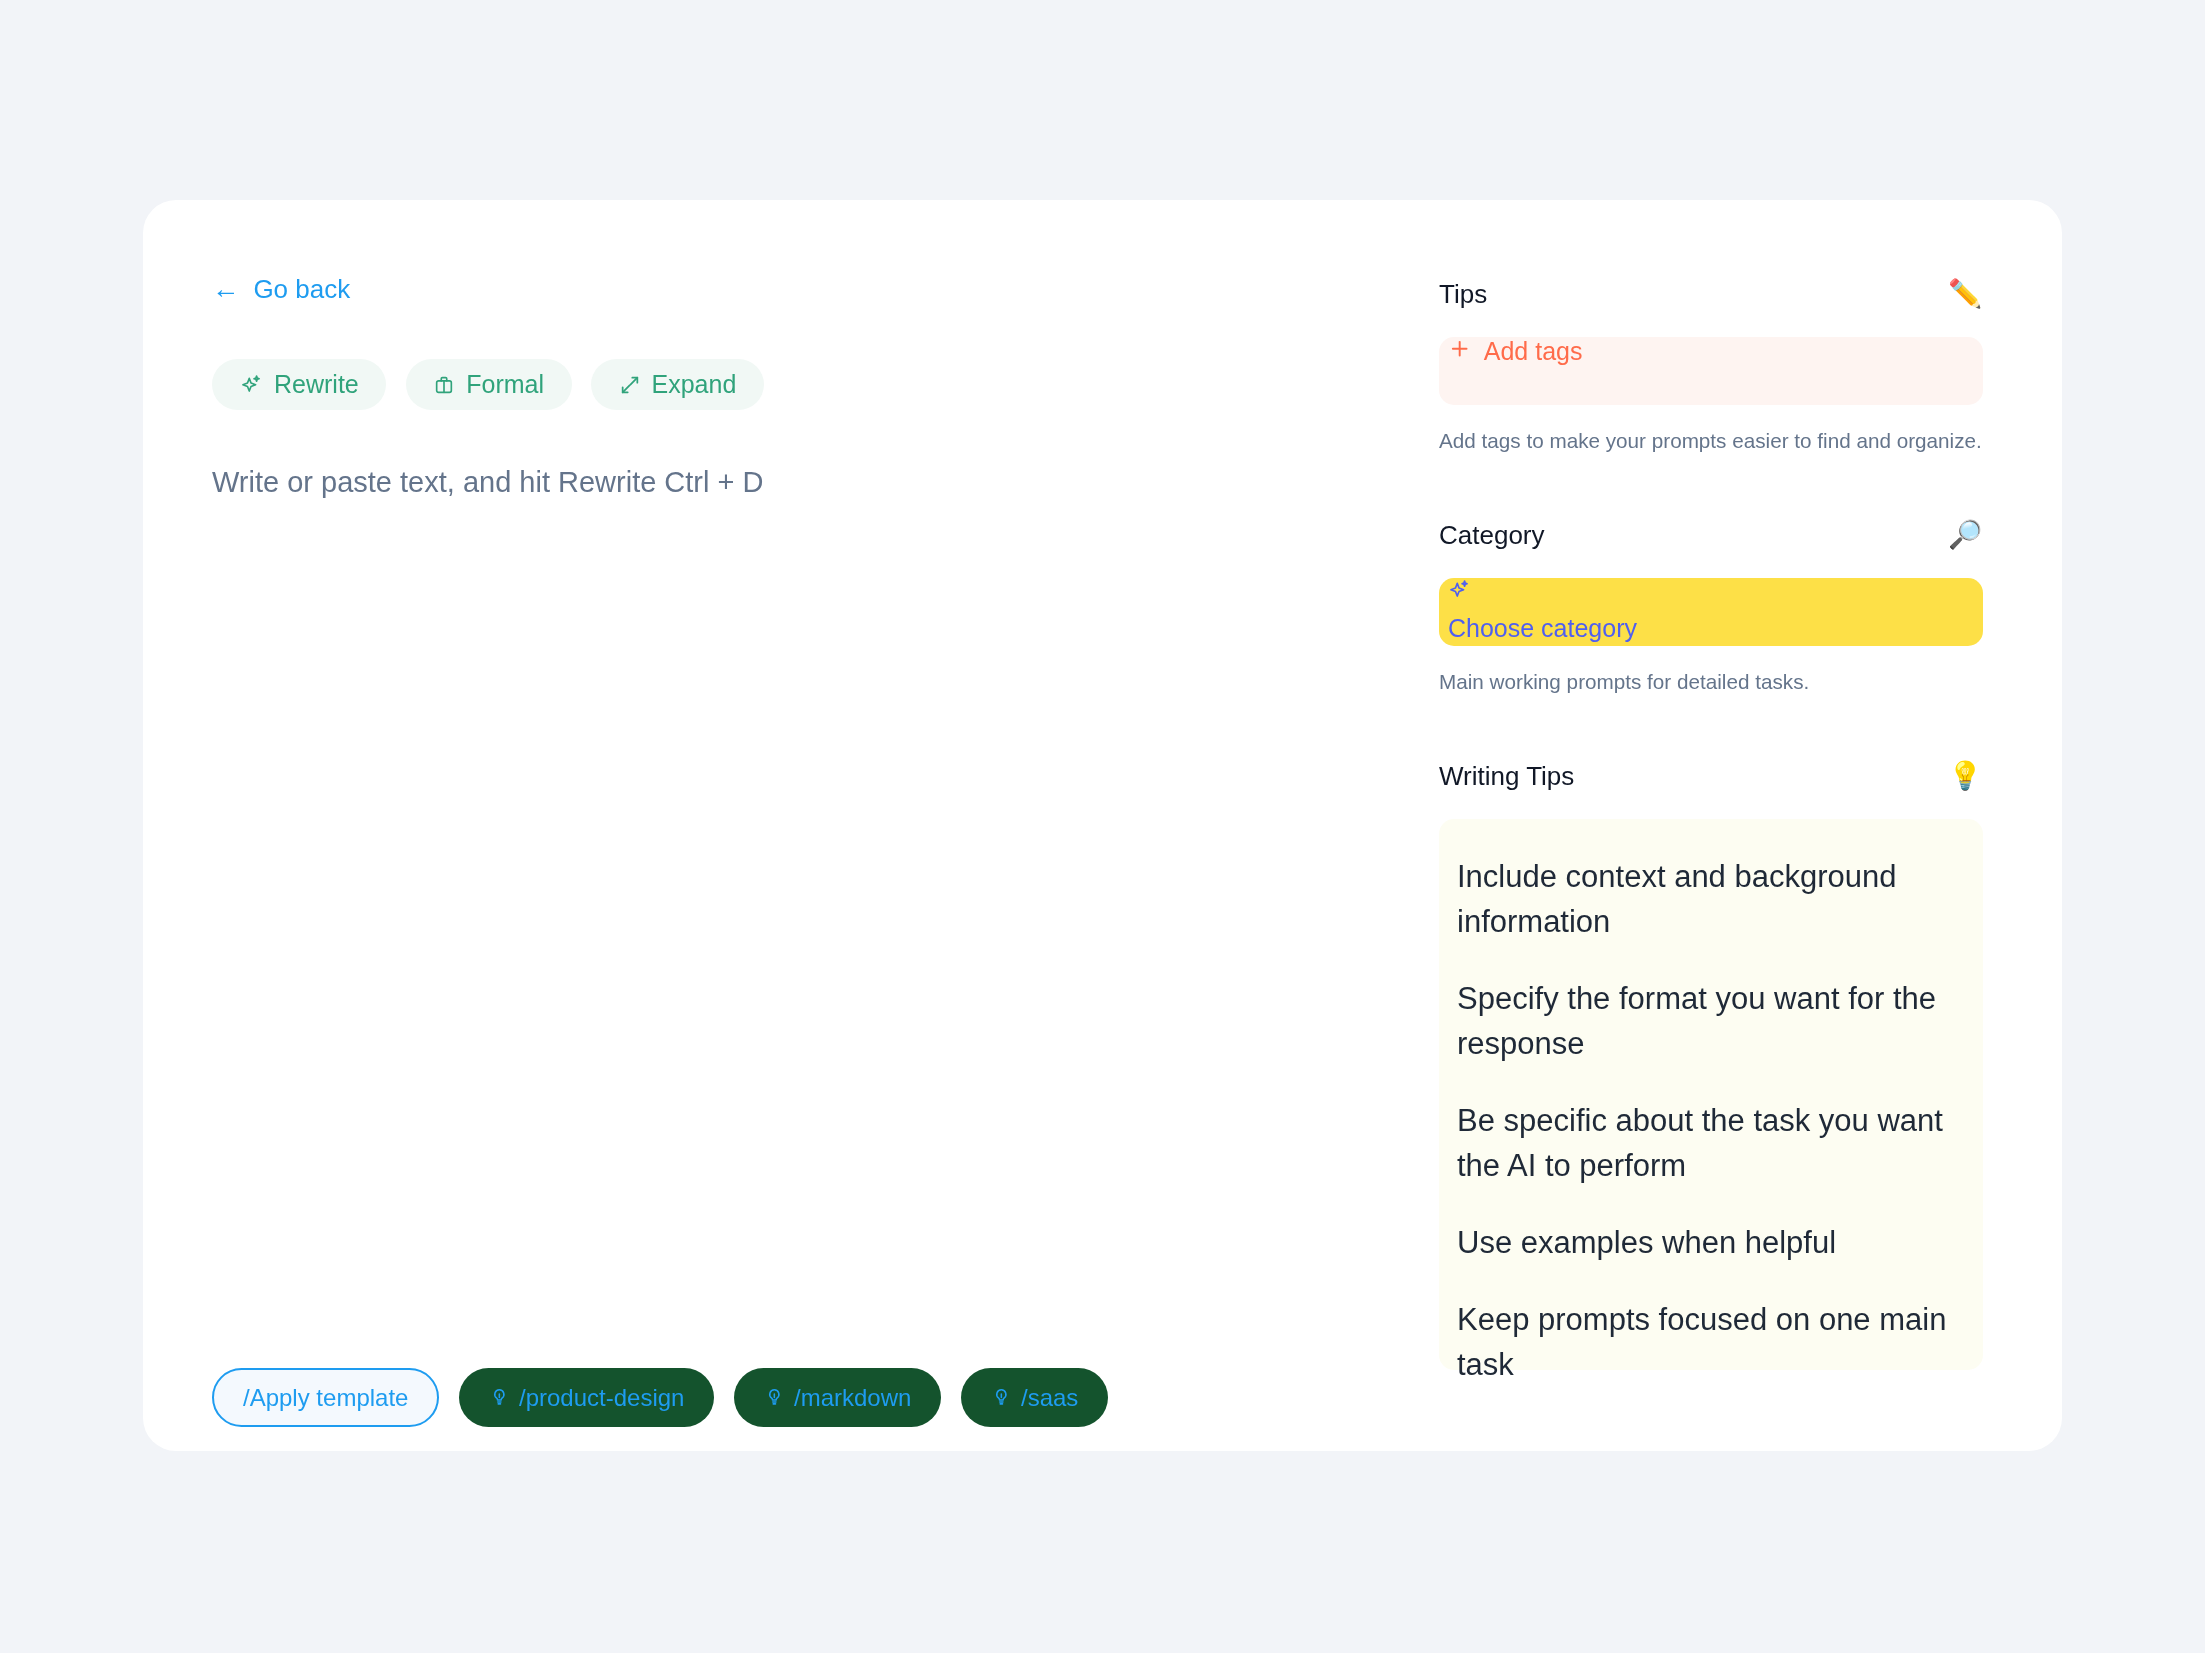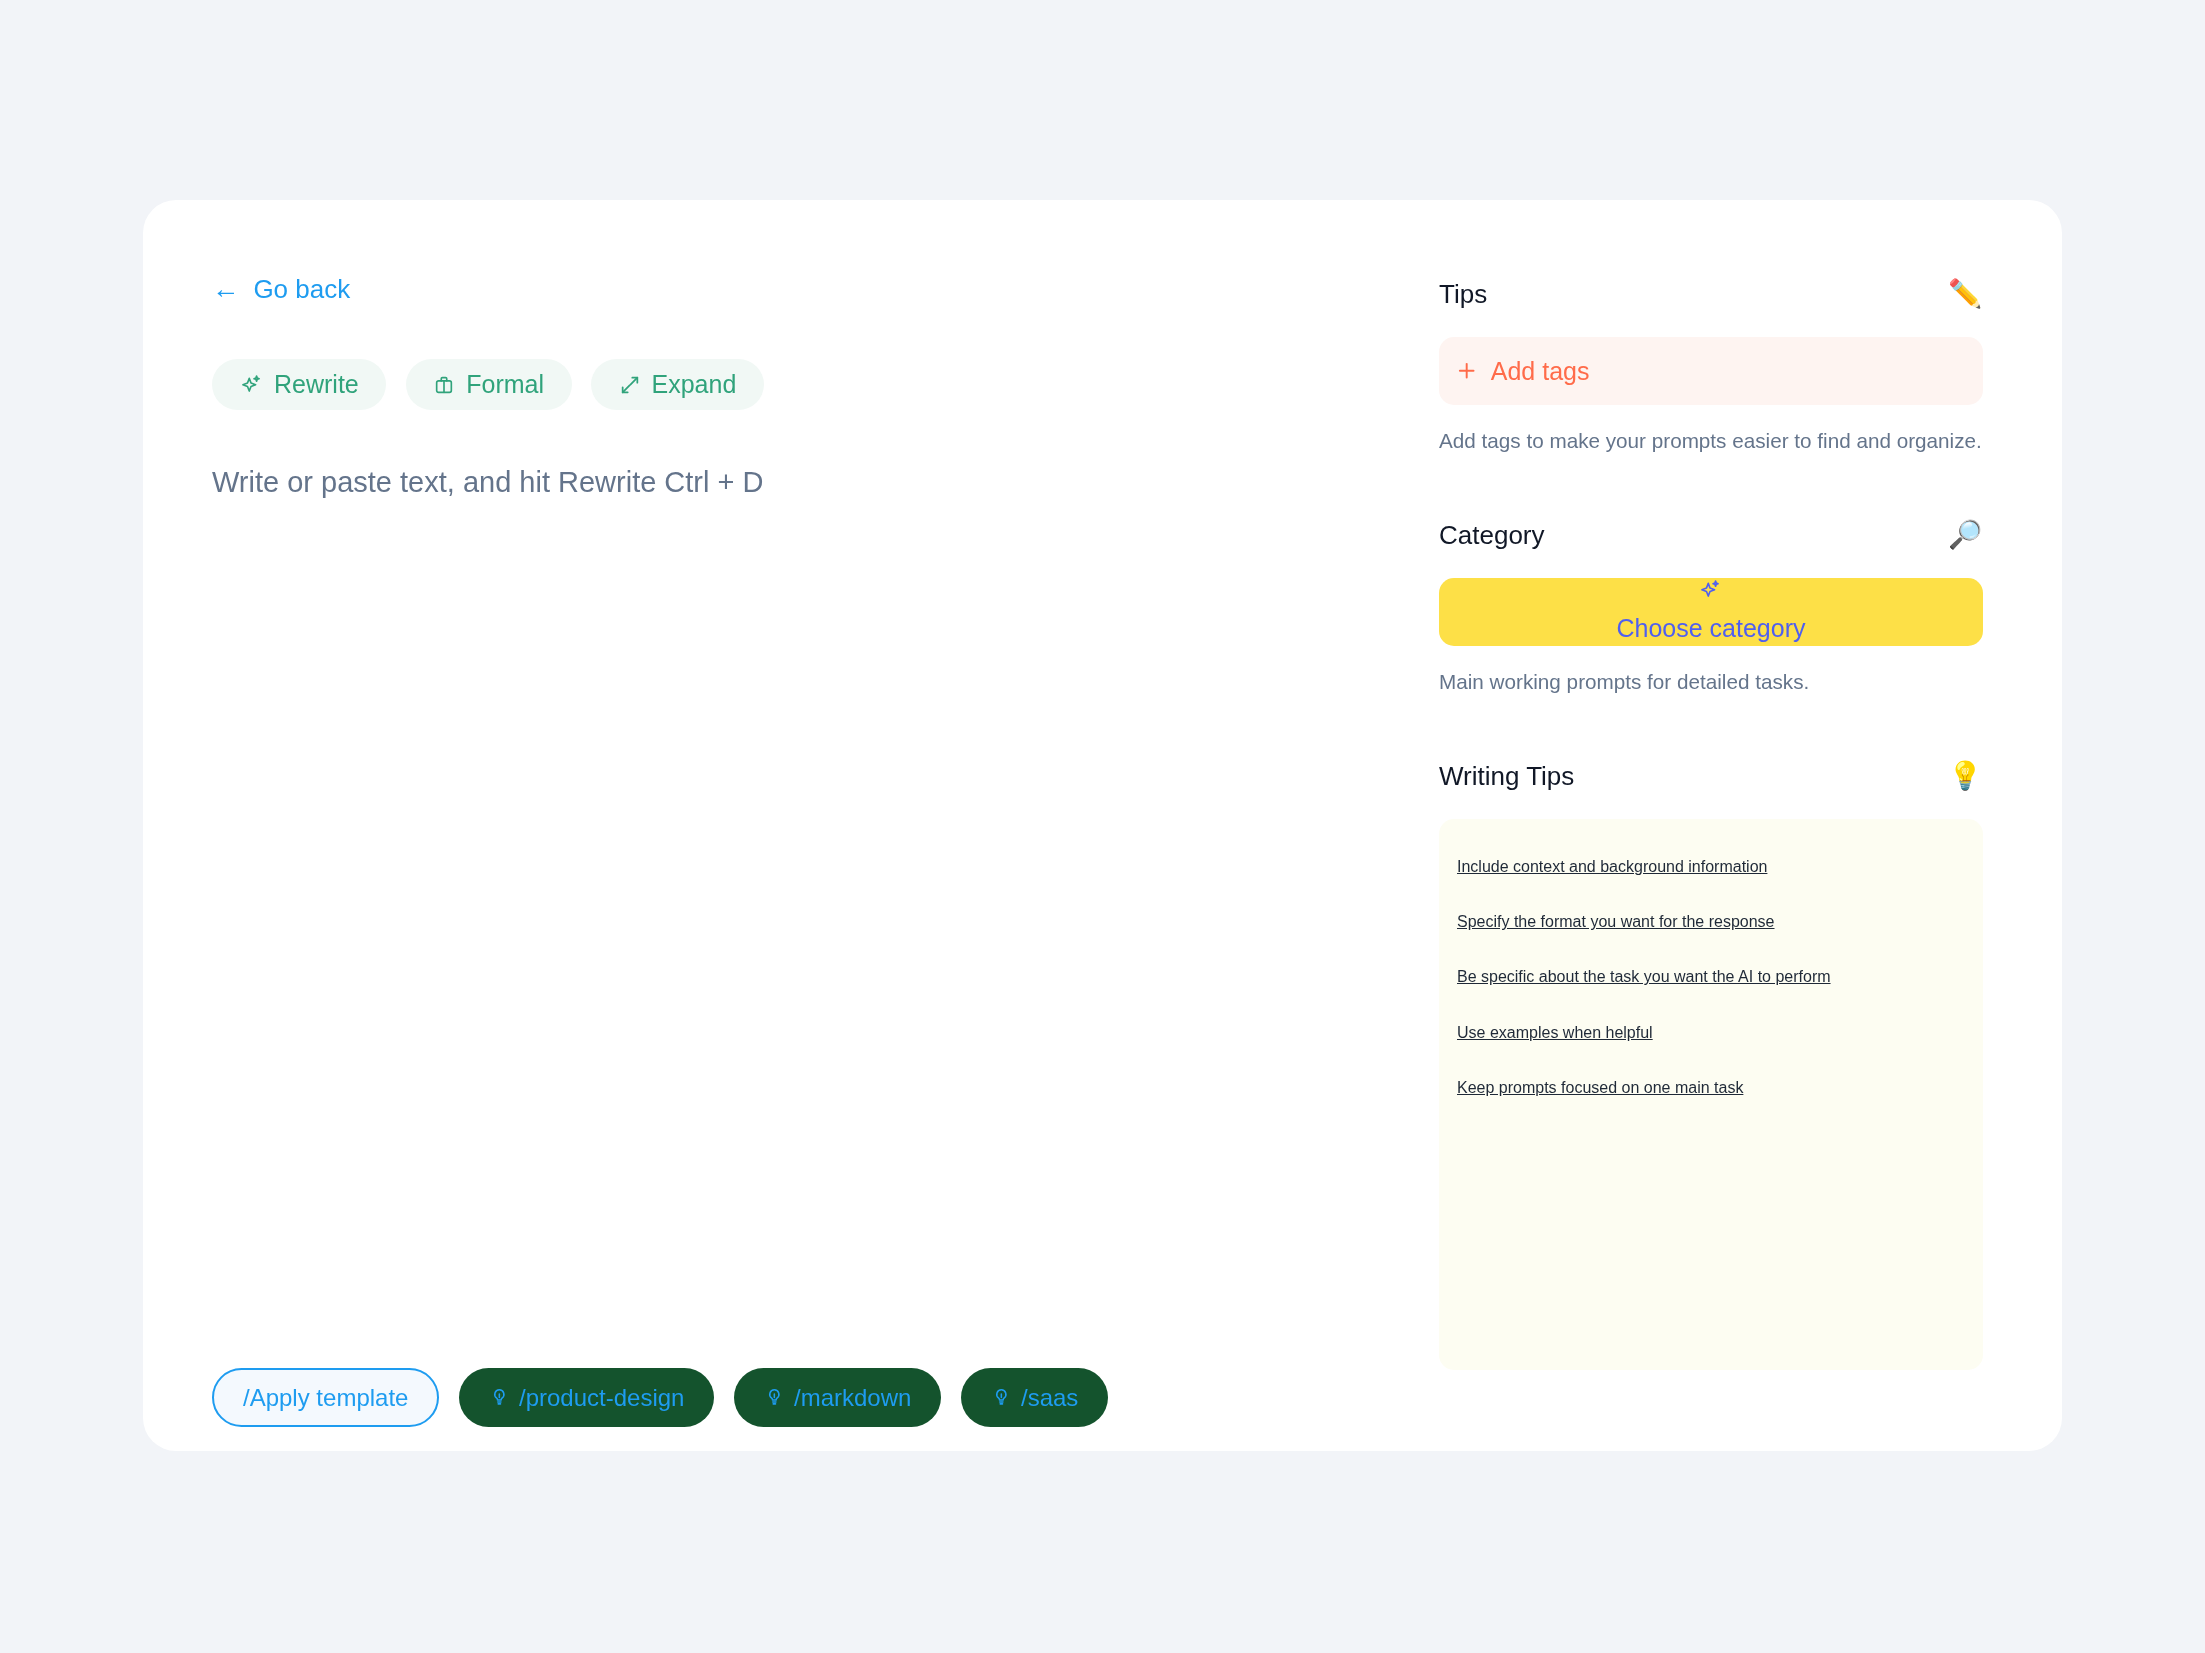--- a/index.html
+++ b/index.html
@@ -145,24 +145,24 @@
     line-height: 1;
   }
   .section-emoji {
     font-size: 27.6px;
     line-height: 1;
     font-family: "DejaVu Sans", sans-serif;
   }
 
   .meta-field {
     display: flex;
-    align-items: center;
+    align-items: flex-start;
     gap: 12.4px;
     height: 68px;
-    padding: 0 16px;
+    padding: 0 9px;
     border-radius: 15px;
     font-size: 25px;
     cursor: pointer;
   }
   #add-tags-field {
     background: #FEF4F1;
     color: #FF6B4A;
   }
   #choose-category-field {
     background: #fde047;
@@ -180,25 +180,24 @@
 
   #writing-tips-panel {
     background: #FDFDF2;
     border-radius: 15px;
     padding: 36px 18px 36px 18px;
     width: 544px;
     height: 551px;
   }
   .tip-item {
     color: #1F2937;
-    font-size: 16px;
+    font-size: 31px;
     line-height: 1.45;
     padding: 0 0 0 0;
     margin-bottom: 32px;
-    text-decoration: underline;
   }
   .tip-item:last-child { margin-bottom: 0; }
 </style>
 </head>
 <body>
 
 <div id="app-card">
 
   <div id="editor-column">
 

